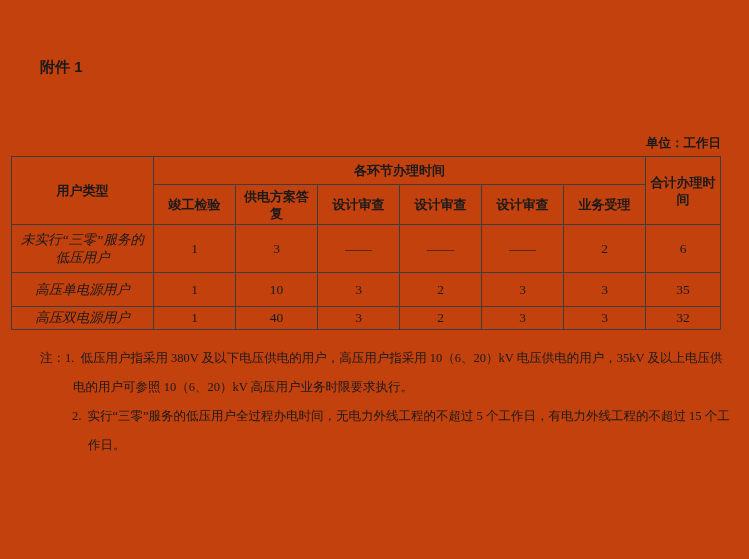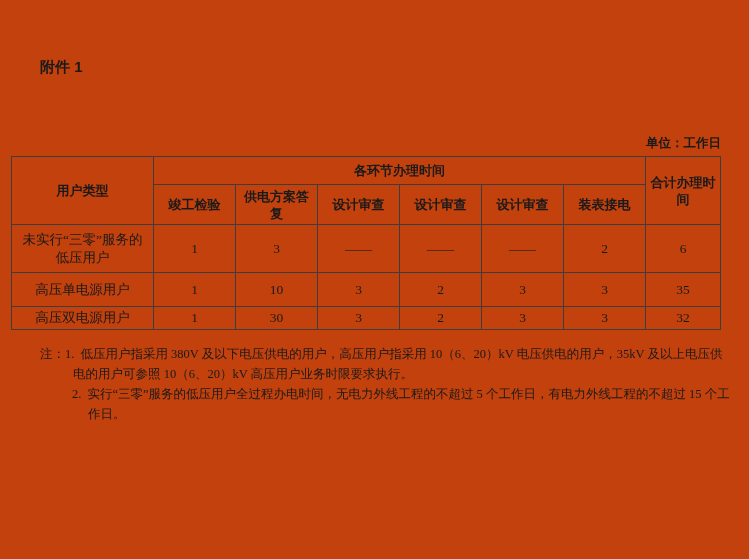--- a/index.html
+++ b/index.html
@@ -39,24 +39,24 @@
   table.limits th {
     font-family:"Liberation Sans","DejaVu Sans",sans-serif;
     font-size:13px; font-weight:bold; line-height:17px;
   }
   table.limits td { font-size:13.5px; line-height:18px; }
   tr.hrow1 { height:28px; }
   tr.hrow2 { height:40px; }
   tr.drow1 { height:48px; }
   tr.drow2 { height:34px; }
   tr.drow3 { height:22px; }
-  td.rowlabel { font-size:13.5px; }
+  td.rowlabel { font-size:13.5px;font-style:italic; }
   .notes {
     position:absolute; left:40px; top:344px; width:692px;
-    font-size:12.5px; line-height:20px;
+    font-size:12.5px; line-height:29px;
   }
   .note { margin:0; }
   .note-first { padding-left:33px; text-indent:-33px; }
   .note-rest  { margin-left:32px; padding-left:16px; text-indent:-16px; }
   .note-num { margin-right:6px; }
 </style>
 </head>
 <body>
 
 <div class="page">
@@ -82,21 +82,21 @@
         <th rowspan="2">用户类型</th>
         <th colspan="6">各环节办理时间</th>
         <th rowspan="2">合计办理时间</th>
       </tr>
       <tr class="hrow2">
         <th>竣工检验</th>
         <th>供电方案答复</th>
         <th>设计审查</th>
         <th>设计审查</th>
         <th>设计审查</th>
-        <th>装表接电</th>
+        <th>业务受理</th>
       </tr>
 
       <tr class="drow1">
         <td class="rowlabel">未实行“三零”服务的低压用户</td>
         <td>1</td>
         <td>3</td>
         <td>——</td>
         <td>——</td>
         <td>——</td>
         <td>2</td>
@@ -108,21 +108,21 @@
         <td>10</td>
         <td>3</td>
         <td>2</td>
         <td>3</td>
         <td>3</td>
         <td>35</td>
       </tr>
       <tr class="drow3">
         <td class="rowlabel">高压双电源用户</td>
         <td>1</td>
-        <td>30</td>
+        <td>40</td>
         <td>3</td>
         <td>2</td>
         <td>3</td>
         <td>3</td>
         <td>32</td>
       </tr>
     </tbody>
   </table>
 
   <div class="notes">

